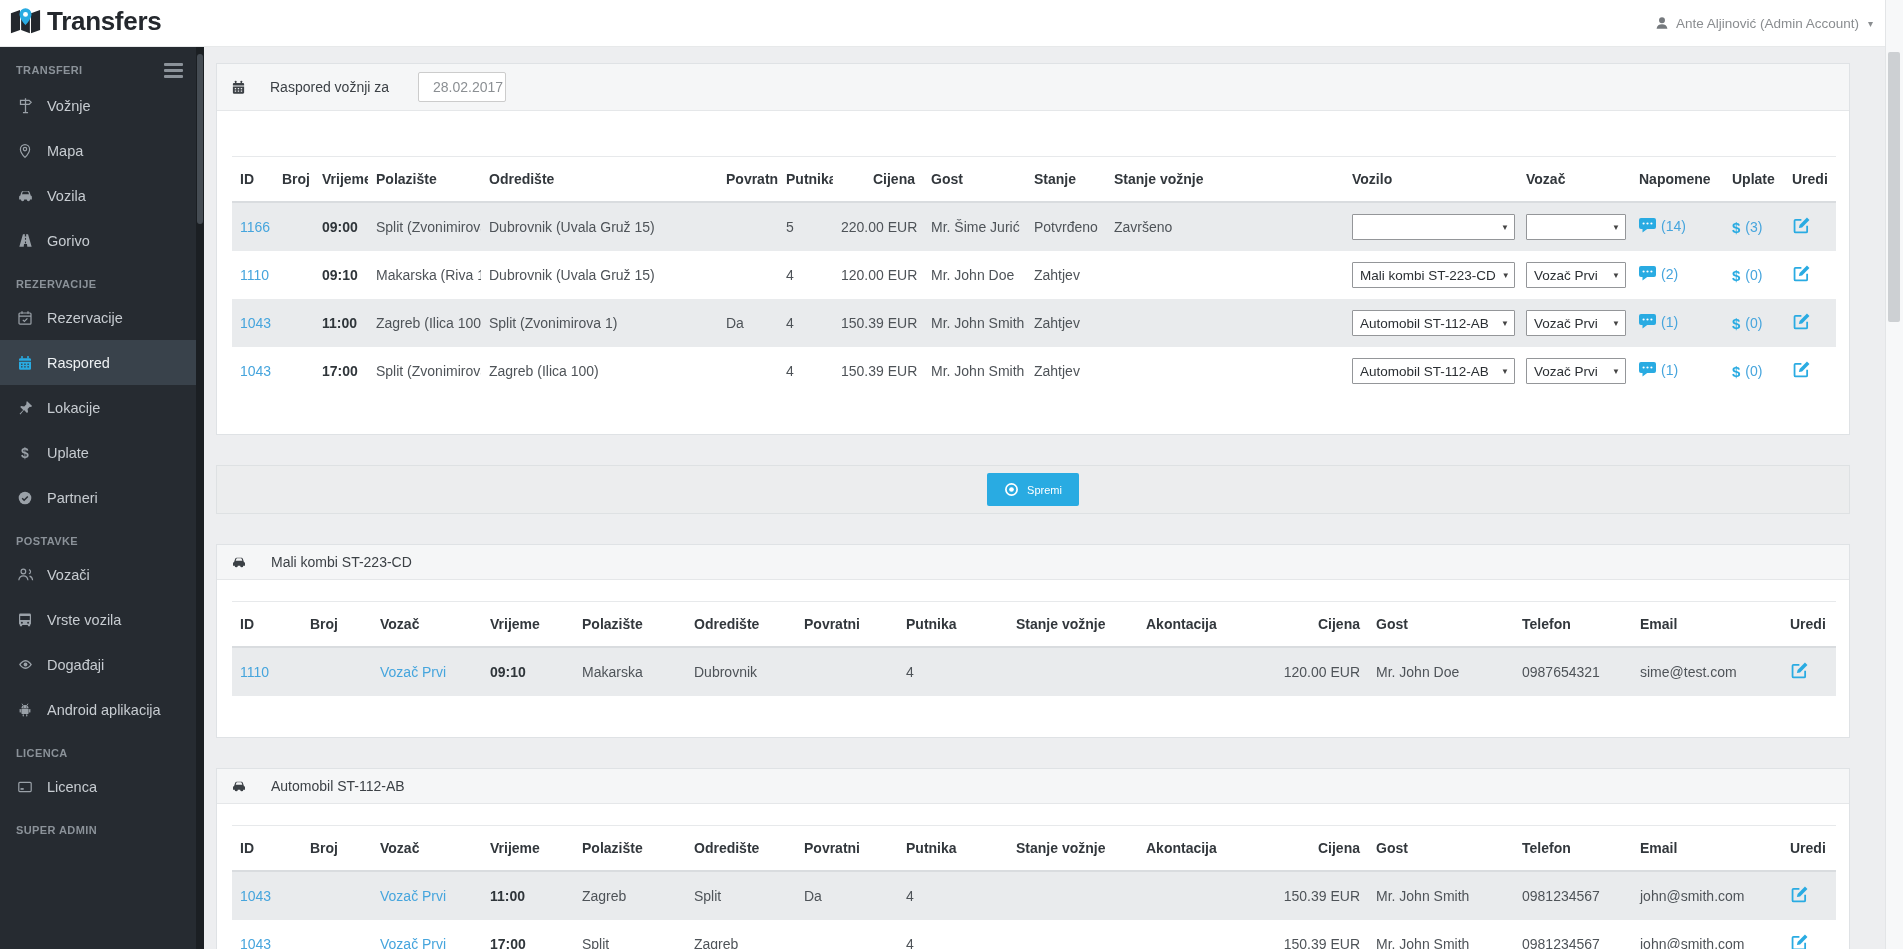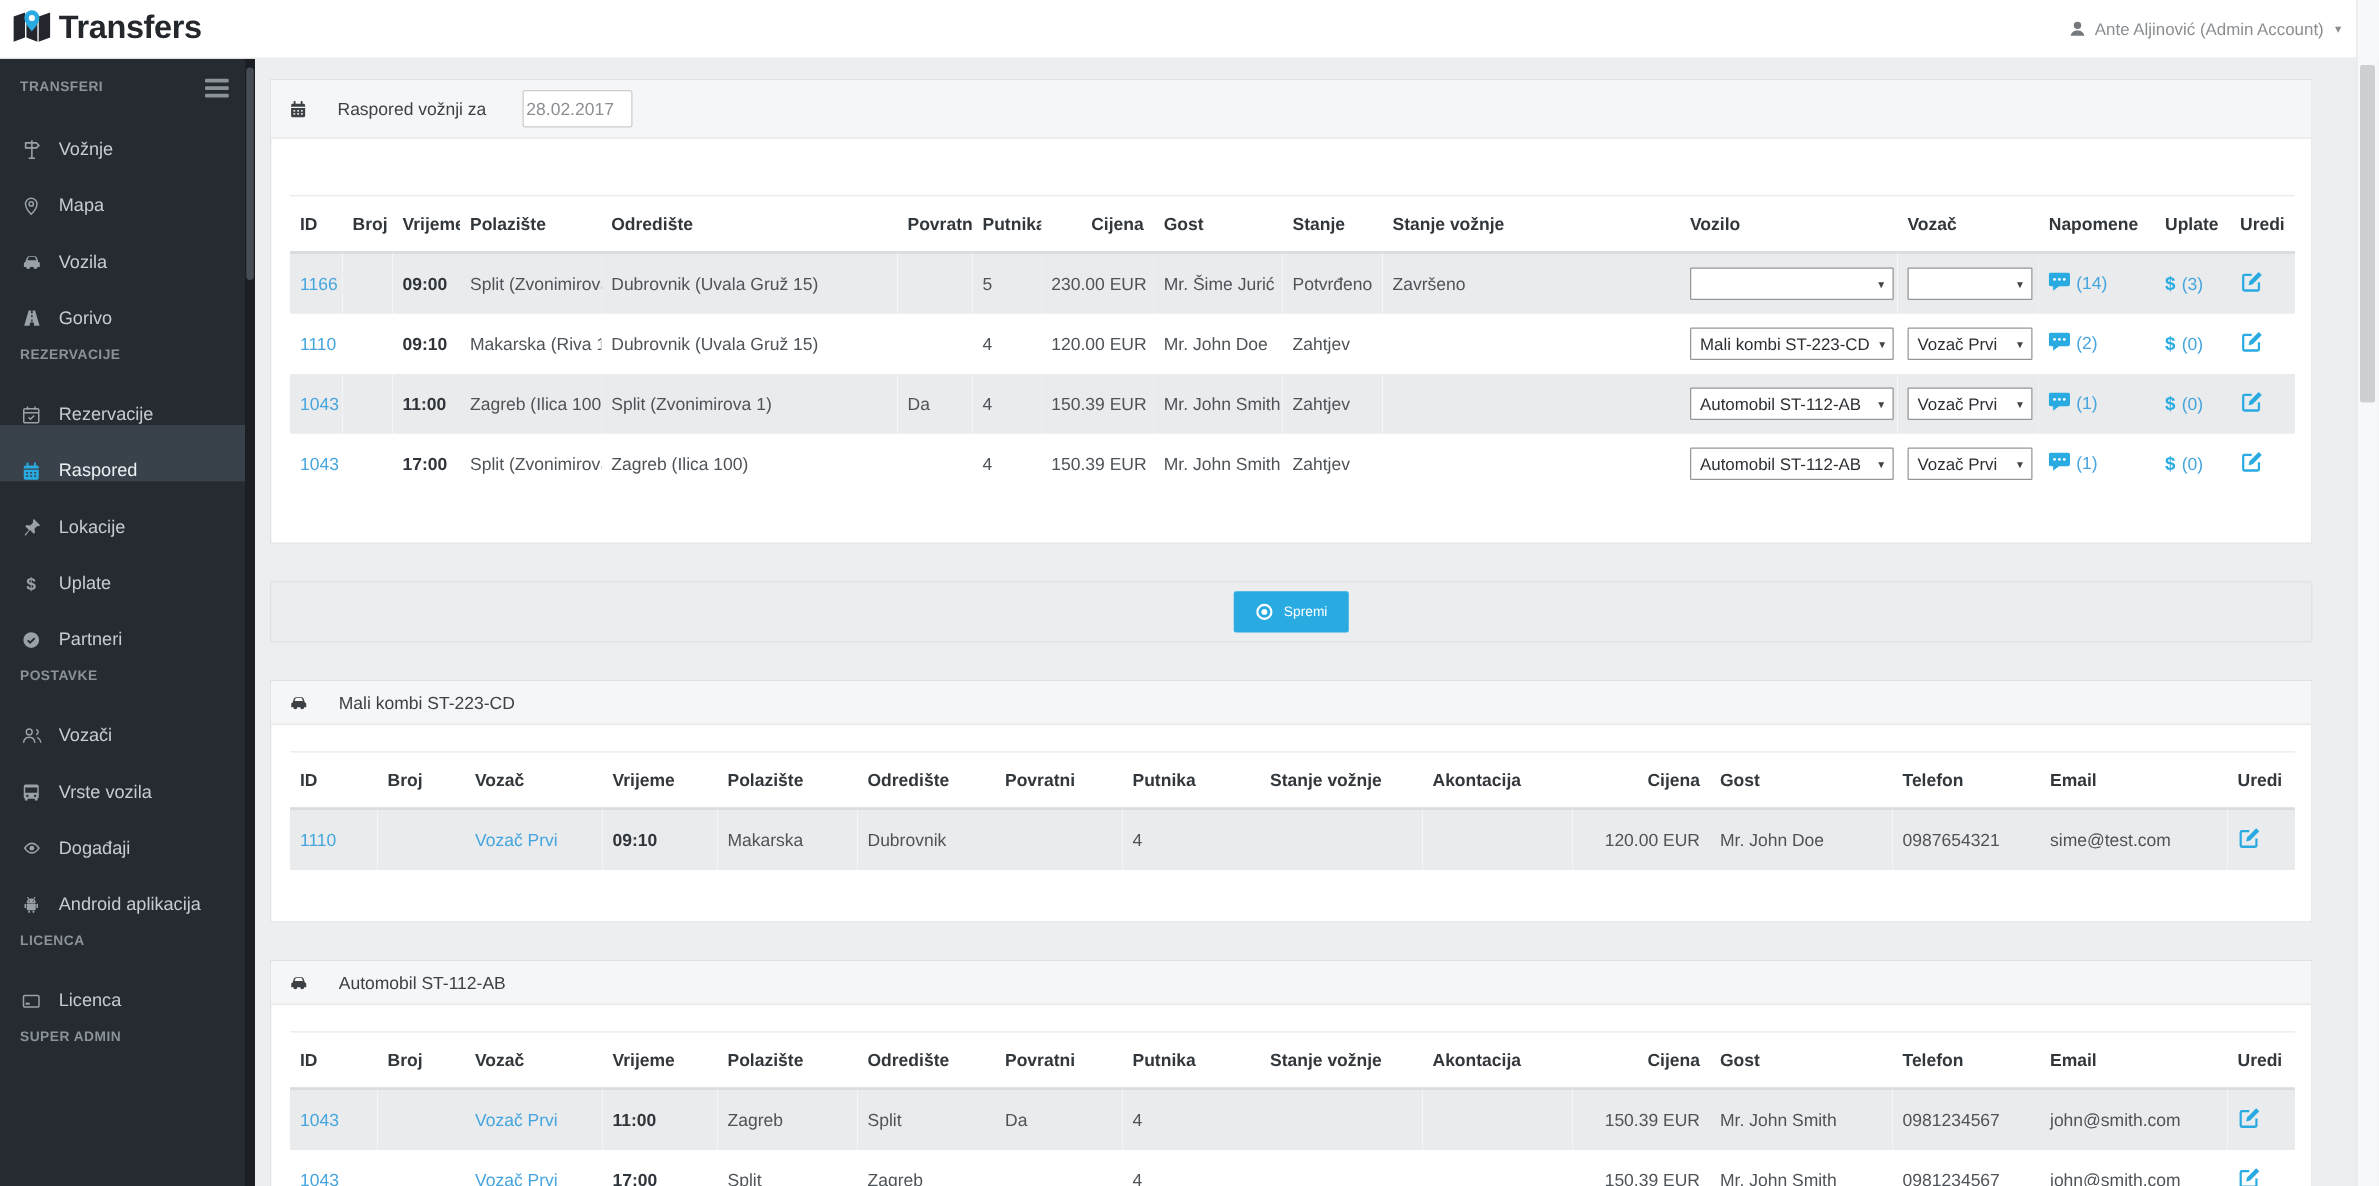--- a/index.html
+++ b/index.html
@@ -19,36 +19,36 @@
   .sidebar{position:absolute;top:46px;left:0;width:204px;bottom:0;background:#262b31;z-index:5}
   .side-inner{position:absolute;top:0;left:0;right:8px;bottom:0;overflow:hidden}
   .side-scroll{position:absolute;top:0;right:0;width:8px;bottom:0;background:#1b1f23}
   .side-scroll .thumb{position:absolute;top:8px;left:1px;width:6px;height:170px;
                       background:#454c53;border-radius:3px}
   .side-header{display:flex;align-items:center;justify-content:space-between;
                padding:15px 13px 5px 16px;font-size:11px;font-weight:bold;color:#8b9299;
                letter-spacing:.4px}
   .hamburger{display:flex;flex-direction:column;gap:3px;cursor:pointer;padding-top:2px}
   .hamburger i{display:block;width:19px;height:3px;background:#8b9299;border-radius:1px}
-  .side-item{display:flex;align-items:flex-end;gap:13px;height:45px;padding:0 16px;
+  .side-item{display:flex;align-items:center;gap:13px;height:45px;padding:0 16px;
              font-size:14.5px;color:#c7ccd1;cursor:pointer}
   .side-item .si{width:18px;display:flex;justify-content:center;align-items:center;color:#9aa1a8}
   .side-item.active{background:#39424b;color:#eef1f3}
   .side-item.active .si{color:#29abe2}
   .glyph{font-weight:bold;font-size:14px;font-style:normal}
 
   
   .main{position:absolute;top:46px;left:204px;right:17px;bottom:0;overflow:hidden;
         padding:17px 36px 0 12px;box-sizing:border-box}
   .panel{background:#fff;border:1px solid #dfe2e5;margin-bottom:30px}
   .panel-h{background:#f5f6f7;border-bottom:1px solid #e5e7e9;padding:8px 14px;min-height:18px;
            font-size:14px;color:#3c4146;display:flex;align-items:center;gap:24px}
   .panel-h .ph-ico{display:flex;color:#3c4146}
   .date-input{width:88px;height:30px;border:1px solid #ccc;background:#fff;color:#8b8f93;
-              font-size:14px;text-align:left;font-family:inherit;margin-left:5px;border-radius:2px;
+              font-size:14px;text-align:right;font-family:inherit;margin-left:5px;border-radius:2px;
               box-sizing:border-box}
   .panel-b{padding:15px}
 
   table{border-collapse:collapse;table-layout:fixed;width:1604px;border-top:1px solid #e7e9eb}
   .t1{margin-top:30px;margin-bottom:24px}
   .t2{margin-top:6px;margin-bottom:26px}
   th{font-size:14px;font-weight:bold;color:#32373c;text-align:left;padding:0 8px;height:44px;
      border-bottom:2px solid #d9dcdf;white-space:nowrap;overflow:hidden}
   td{font-size:14px;color:#4e5358;padding:0 8px;height:48px;white-space:nowrap;overflow:hidden}
   tbody tr:nth-child(odd){background:#e9ebed}
@@ -342,21 +342,21 @@
         </thead>
         <tbody>
           <tr>
             <td><a class="link">1166</a></td>
             <td></td>
             <td class="time">09:00</td>
             <td>Split (Zvonimirova 1)</td>
             <td>Dubrovnik (Uvala Gruž 15)</td>
             <td></td>
             <td>5</td>
-            <td class="num">230.00 EUR</td>
+            <td class="num">220.00 EUR</td>
             <td>Mr. Šime Jurić</td>
             <td>Potvrđeno</td>
             <td>Završeno</td>
             <td><span class="sel sel-vozilo">
                   <span></span>
                   <i class="sc">▼</i>
                 </span></td>
             <td><span class="sel sel-vozac">
                   <span></span>
                   <i class="sc">▼</i>

